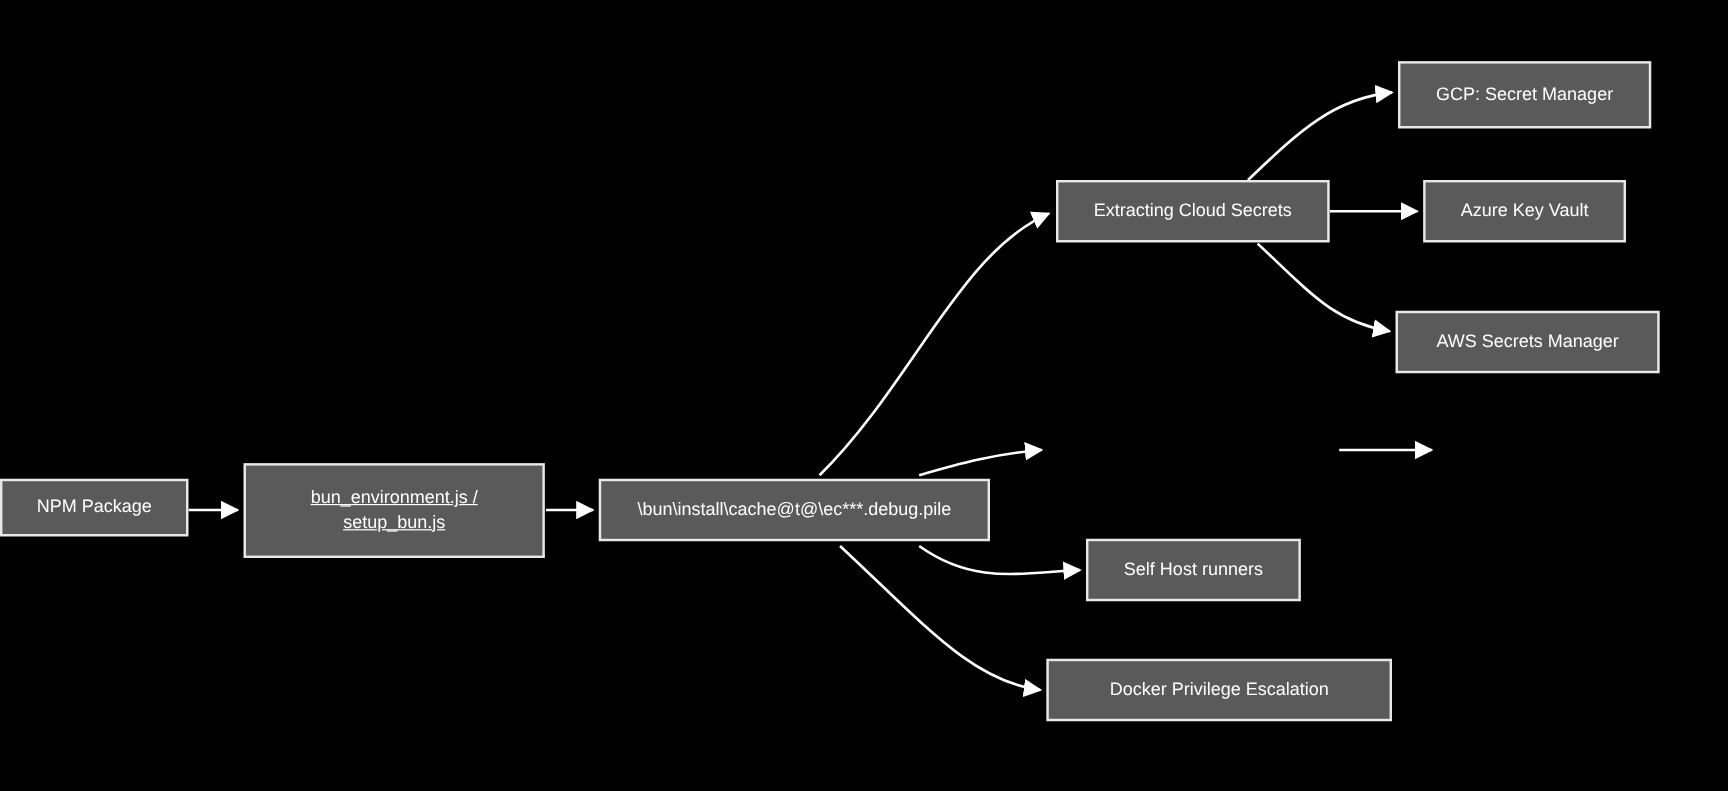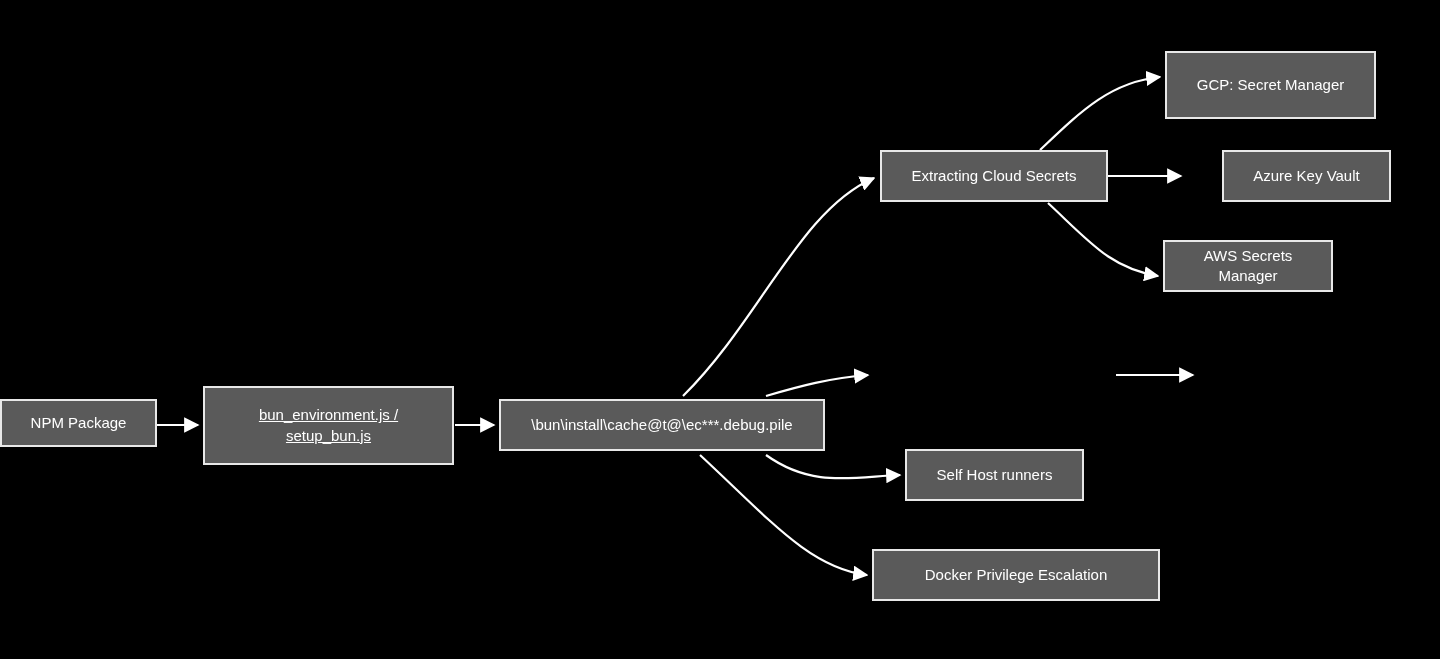--- a/index.html
+++ b/index.html
@@ -78,29 +78,29 @@
   </div>
 
   <div class="node" style="left:880px; top:150px; width:228px; height:52px;">
     <span>Extracting Cloud Secrets</span>
   </div>
 
   <div class="node" style="left:499px; top:399px; width:326px; height:52px;">
     <span>\bun\install\cache@t@\ec***.debug.pile</span>
   </div>
 
-  <div class="node" style="left:1165px; top:51px; width:211px; height:68px;">
+  <div class="node" style="left:1165px; top:51px; width:211px; height:56px;">
     <span>GCP: Secret Manager</span>
   </div>
 
-  <div class="node" style="left:1186px; top:150px; width:169px; height:52px;margin-left:36px;">
+  <div class="node" style="left:1186px; top:150px; width:169px; height:52px;">
     <span>Azure Key Vault</span>
   </div>
 
-  <div class="node" style="left:1163px; top:240px; width:170px; height:52px;">
+  <div class="node" style="left:1163px; top:259px; width:220px; height:52px;">
     <span>AWS Secrets Manager</span>
   </div>
 
 
 
   <div class="node" style="left:905px; top:449px; width:179px; height:52px;">
     <span>Self Host runners</span>
   </div>
 
   <div class="node" style="left:872px; top:549px; width:288px; height:52px;">

